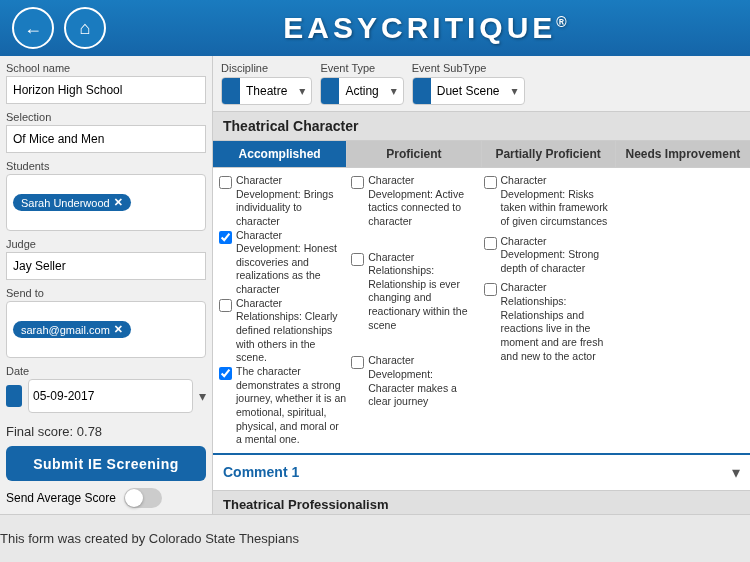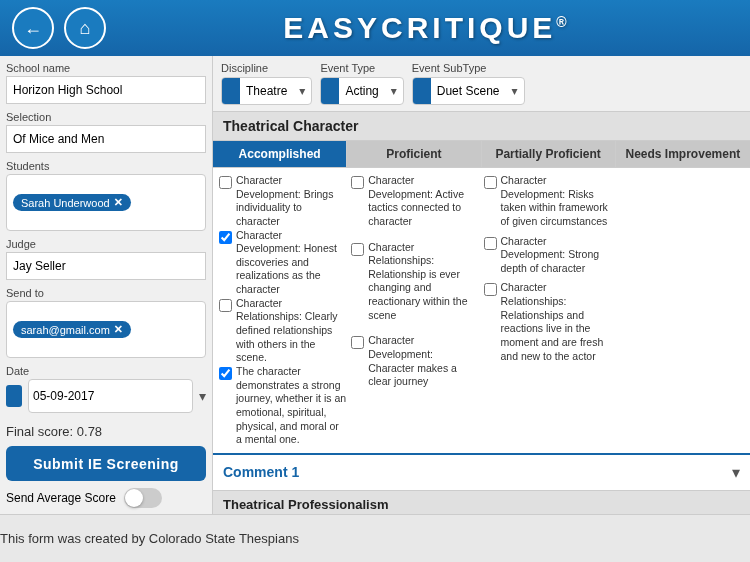--- a/index.html
+++ b/index.html
@@ -416,21 +416,21 @@
             <div class="criteria-item">
               <input type="checkbox" style="">
               <span>Character Relationships: Clearly defined relationships with others in the scene.</span>
             </div>
             <div class="criteria-item">
               <input type="checkbox" checked="" style="">
               <span>The character demonstrates a strong journey, whether it is an emotional, spiritual, physical, and moral or a mental one.</span>
             </div>
           </div>
 
-          <div style="display:flex;flex-direction:column;gap:12px;">
+          <div style="display:flex;flex-direction:column;gap:22px;">
             <div class="criteria-item">
               <input type="checkbox" style="">
               <span>Character Development: Active tactics connected to character</span>
             </div>
             <div class="criteria-item">
               <input type="checkbox" style="">
               <span>Character Relationships: Relationship is ever changing and reactionary within the scene</span>
             </div>
             <div class="criteria-item">
               <input type="checkbox" style="">

